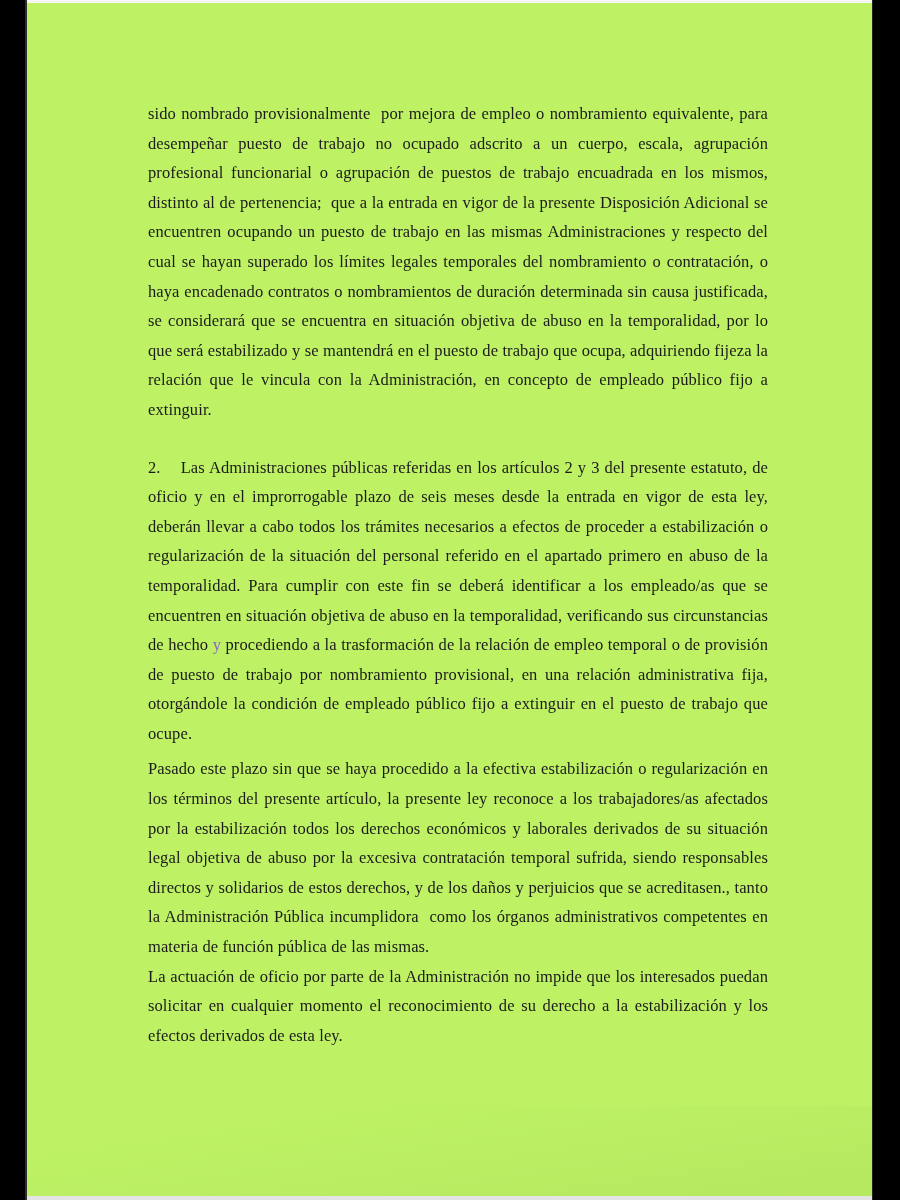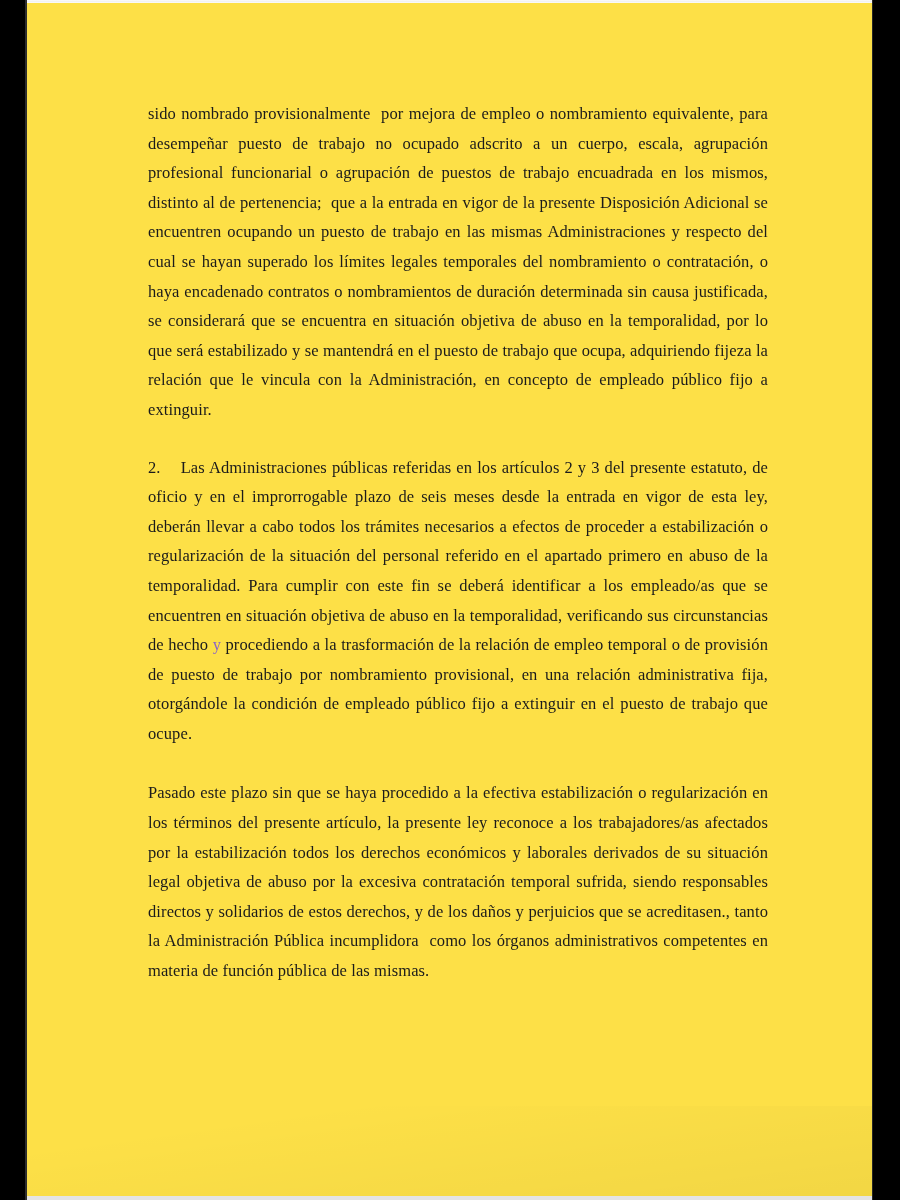--- a/index.html
+++ b/index.html
@@ -72,37 +72,38 @@
   }
   .para {
     margin: 0;
     font-size: 16.5px;
     line-height: 29.6px;
     color: #1b1b1b;
     text-align: justify;
     letter-spacing: 0.1px;
   }
   .para.gap-lg { margin-top: 28px; }
-  .para.gap-md { margin-top: 30px; }
+  .para.gap-md { margin-top: 6px; }
 </style>
 </head>
 <body>
 
-<div class="page" style="background: #fde047;">
+<div class="page" style="background: #bef264;">
 
   <div class="page-top-edge"></div>
 
   <div class="textblock">
 
     <p class="para" style="color: rgb(27, 27, 27);">sido nombrado provisionalmente&nbsp; por mejora de empleo o nombramiento equivalente, para desempeñar puesto de trabajo no ocupado adscrito a un cuerpo, escala, agrupación profesional funcionarial o agrupación de puestos de trabajo encuadrada en los mismos, distinto al de pertenencia;&nbsp; que a la entrada en vigor de la presente Disposición Adicional se encuentren ocupando un puesto de trabajo en las mismas Administraciones y respecto del cual se hayan superado los límites legales temporales del nombramiento o contratación, o haya encadenado contratos o nombramientos de duración determinada sin causa justificada, se considerará que se encuentra en situación objetiva de abuso en la temporalidad, por lo que será estabilizado y se mantendrá en el puesto de trabajo que ocupa, adquiriendo fijeza la relación que le vincula con la Administración, en concepto de empleado público fijo a extinguir.</p>
 
     <p class="para gap-lg" style="color: rgb(27, 27, 27);"><span>2.&nbsp;&nbsp;&nbsp;&nbsp;Las Administraciones públicas referidas en los artículos 2 y 3 del presente estatuto, de oficio y en el improrrogable plazo de seis meses desde la entrada en vigor de esta ley, deberán llevar a cabo todos los trámites necesarios a efectos de proceder a estabilización o regularización de la situación del personal referido en el apartado primero en abuso de la temporalidad. Para cumplir con este fin se deberá identificar a los empleado/as que se encuentren en situación objetiva de abuso en la temporalidad, verificando sus circunstancias de hecho </span><span style="color: rgb(138, 100, 200);">y</span><span> procediendo a la trasformación de la relación de empleo temporal o de provisión de puesto de trabajo por nombramiento provisional, en una relación administrativa fija, otorgándole la condición de empleado público fijo a extinguir en el puesto de trabajo que ocupe.</span></p>
 
     <p class="para gap-md" style="color: rgb(27, 27, 27);">Pasado este plazo sin que se haya procedido a la efectiva estabilización o regularización en los términos del presente artículo, la presente ley reconoce a los trabajadores/as afectados por la estabilización todos los derechos económicos y laborales derivados de su situación legal objetiva de abuso por la excesiva contratación temporal sufrida, siendo responsables directos y solidarios de estos derechos, y de los daños y perjuicios que se acreditasen., tanto la Administración Pública incumplidora&nbsp; como los órganos administrativos competentes en materia de función pública de las mismas.</p>
 
+    <p class="para" style="color: rgb(27, 27, 27);">La actuación de oficio por parte de la Administración no impide que los interesados puedan solicitar en cualquier momento el reconocimiento de su derecho a la estabilización y los efectos derivados de esta ley.</p>
 
   </div>
 
   <div class="page-bottom-shade"></div>
   <div class="page-bottom-edge"></div>
 
 </div>
 
 <div class="letterbox letterbox-left" style="background: rgb(0, 0, 0);"></div>
 <div class="letterbox letterbox-right" style="background: rgb(0, 0, 0);"></div>

